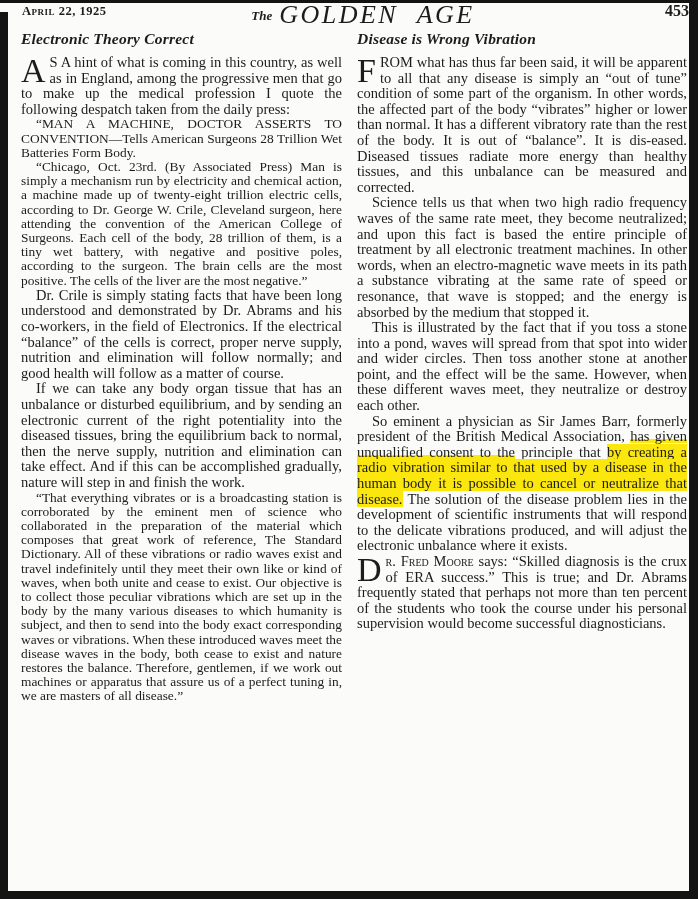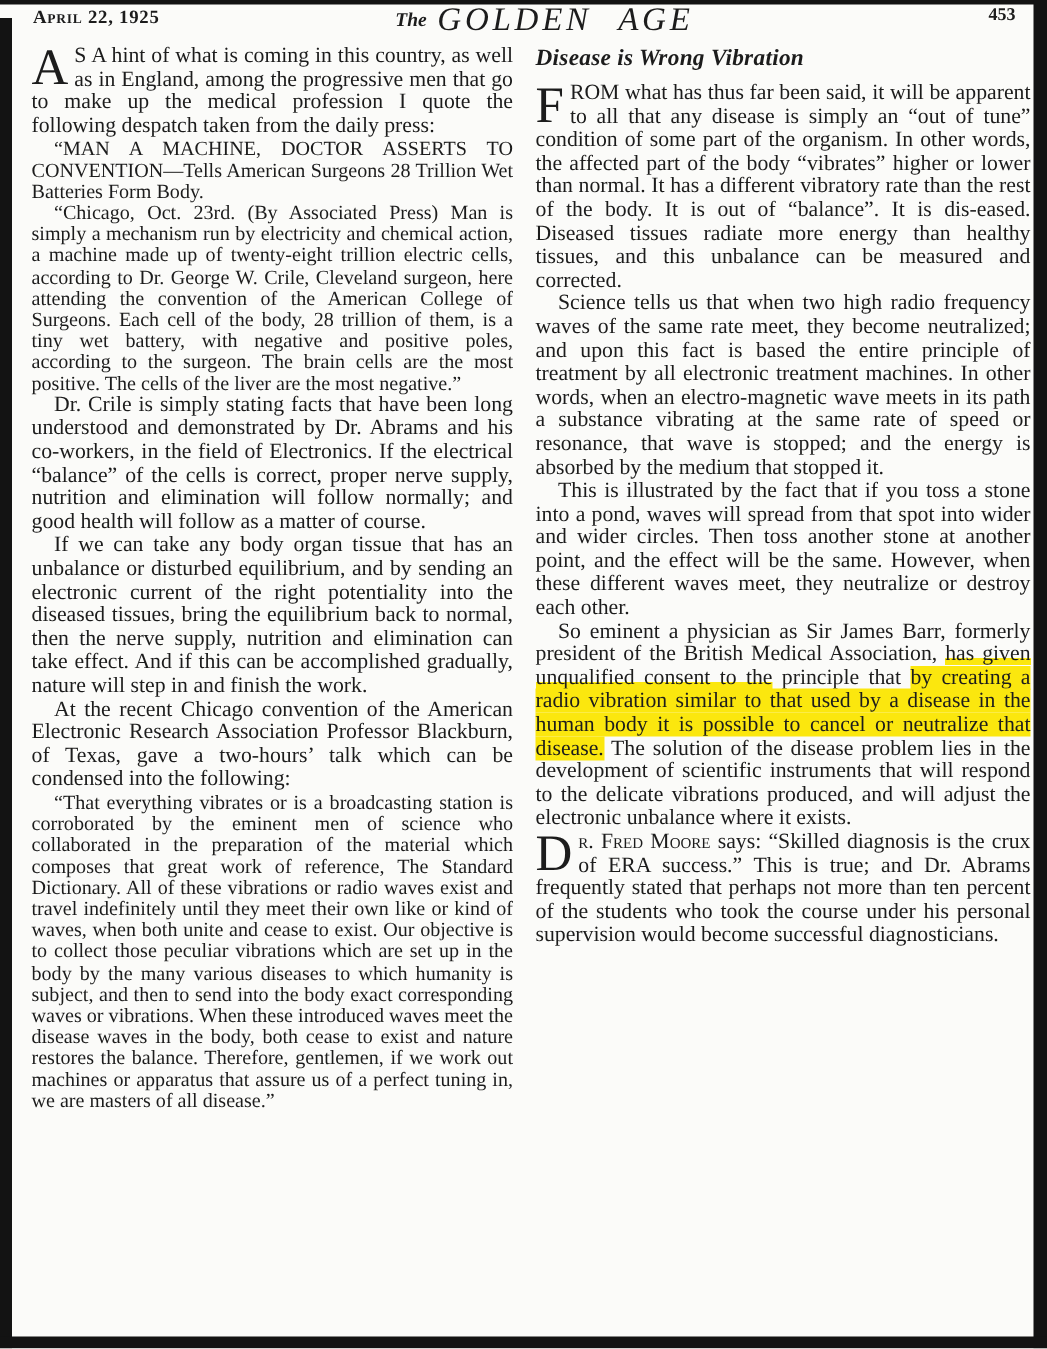--- a/index.html
+++ b/index.html
@@ -33,25 +33,25 @@
   .masthead{
     position:absolute;top:0;left:0;right:0;
     text-align:center;transform:translateX(14px);
     white-space:nowrap;
   }
   .masthead .the{
     font-style:italic;font-weight:700;font-size:13px;
     margin-right:7px;vertical-align:3px;
   }
   .masthead .title{
-    font-style:italic;font-size:22px;letter-spacing:2.5px;word-spacing:10px;
+    font-style:italic;font-size:26px;letter-spacing:2.5px;word-spacing:10px;
   }
   .hdr-pageno{
-    position:absolute;top:2px;right:21px;
-    font-size:12px;font-weight:700;
+    position:absolute;top:2px;right:9px;
+    font-size:16px;font-weight:700;
   }
 
   
   .col{position:absolute;top:30px;text-align:justify;}
   .col-left{left:21px;width:321px;}
   .col-right{left:357px;width:330px;}
 
   h2.section{
     font-size:15.5px;font-style:italic;font-weight:700;
     letter-spacing:.2px;margin:0 0 7px 0;text-align:left;
@@ -83,26 +83,26 @@
   <div class="edge edge-right"></div>
   <div class="edge edge-bottom"></div>
 
   <span class="hdr-date">April 22, 1925</span>
   <div class="masthead">
     <span class="the">The</span><span class="title">GOLDEN AGE</span>
   </div>
   <span class="hdr-pageno">453</span>
 
   <div class="col col-left">
+    <h2 class="section">Electronic Theory Correct</h2>
     <p class="first"><span class="dropcap">A</span><span>S A hint of what is coming in this country, as well as in England, among the progressive men that go to make up the medical profession I quote the following despatch taken from the daily press:</span></p>
     <p class="quote">“MAN A MACHINE, DOCTOR ASSERTS TO CONVENTION—Tells American Surgeons 28 Trillion Wet Batteries Form Body.</p>
     <p class="quote">“Chicago, Oct. 23rd. (By Associated Press)  Man is simply a mechanism run by electricity and chemical action, a machine made up of twenty-eight trillion electric cells, according to Dr. George W. Crile, Cleveland surgeon, here attending the convention of the American College of Surgeons.  Each cell of the body, 28 trillion of them, is a tiny wet battery, with negative and positive poles, according to the surgeon.  The brain cells are the most positive.  The cells of the liver are the most negative.”</p>
     <p>Dr. Crile is simply stating facts that have been long understood and demonstrated by Dr. Abrams and his co-workers, in the field of Electronics.  If the electrical “balance” of the cells is correct, proper nerve supply, nutrition and elimination will follow normally; and good health will follow as a matter of course.</p>
     <p>If we can take any body organ tissue that has an unbalance or disturbed equilibrium, and by sending an electronic current of the right potentiality into the diseased tissues, bring the equilibrium back to normal, then the nerve supply, nutrition and elimination can take effect. And if this can be accomplished gradually, nature will step in and finish the work.</p>
-    <p>At the recent Chicago convention of the American Electronic Research Association Professor Blackburn, of Texas, gave a two-hours’ talk which can be condensed into the following:</p>
     <p class="quote">“That everything vibrates or is a broadcasting station is corroborated by the eminent men of science who collaborated in the preparation of the material which composes that great work of reference, The Standard Dictionary.  All of these vibrations or radio waves exist and travel indefinitely until they meet their own like or kind of waves, when both unite and cease to exist.  Our objective is to collect those peculiar vibrations which are set up in the body by the many various diseases to which humanity is subject, and then to send into the body exact corresponding waves or vibrations. When these introduced waves meet the disease waves in the body, both cease to exist and nature restores the balance.  Therefore, gentlemen, if we work out machines or apparatus that assure us of a perfect tuning in, we are masters of all disease.”</p>
   </div>
 
   <div class="col col-right">
     <h2 class="section">Disease is Wrong Vibration</h2>
     <p class="first"><span class="dropcap">F</span><span>ROM what has thus far been said, it will be apparent to all that any disease is simply an “out of tune” condition of some part of the organism.  In other words, the affected part of the body “vibrates” higher or lower than normal. It has a different vibratory rate than the rest of the body.  It is out of “balance”.  It is dis-eased. Diseased tissues radiate more energy than healthy tissues, and this unbalance can be measured and corrected.</span></p>
     <p>Science tells us that when two high radio frequency waves of the same rate meet, they become neutralized; and upon this fact is based the entire principle of treatment by all electronic treatment machines.  In other words, when an electro-magnetic wave meets in its path a substance vibrating at the same rate of speed or resonance, that wave is stopped; and the energy is absorbed by the medium that stopped it.</p>
     <p>This is illustrated by the fact that if you toss a stone into a pond, waves will spread from that spot into wider and wider circles.  Then toss another stone at another point, and the effect will be the same.  However, when these different waves meet, they neutralize or destroy each other.</p>
     <p><span>So eminent a physician as Sir James Barr, formerly president of the British Medical Association, </span><span class="marker-under">has given unqualified consent to the</span><span> principle that </span><span class="hl">by creating a radio vibration similar to that used by a disease in the human body it is possible to cancel or neutralize that disease.</span><span> The solution of the disease problem lies in the development of scientific instruments that will respond to the delicate vibrations produced, and will adjust the electronic unbalance where it exists.</span></p>
     <p class="first"><span class="dropcap">D</span><span class="sc">r. Fred Moore</span><span> says: “Skilled diagnosis is the crux of ERA success.”  This is true; and Dr. Abrams frequently stated that perhaps not more than ten percent of the students who took the course under his personal supervision would become successful diagnosticians.</span></p>

